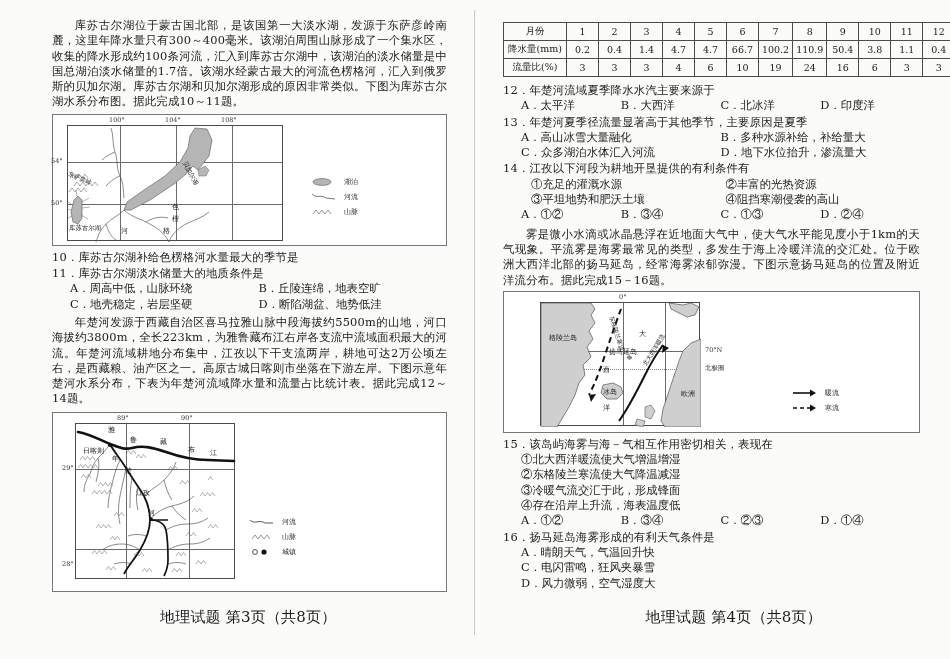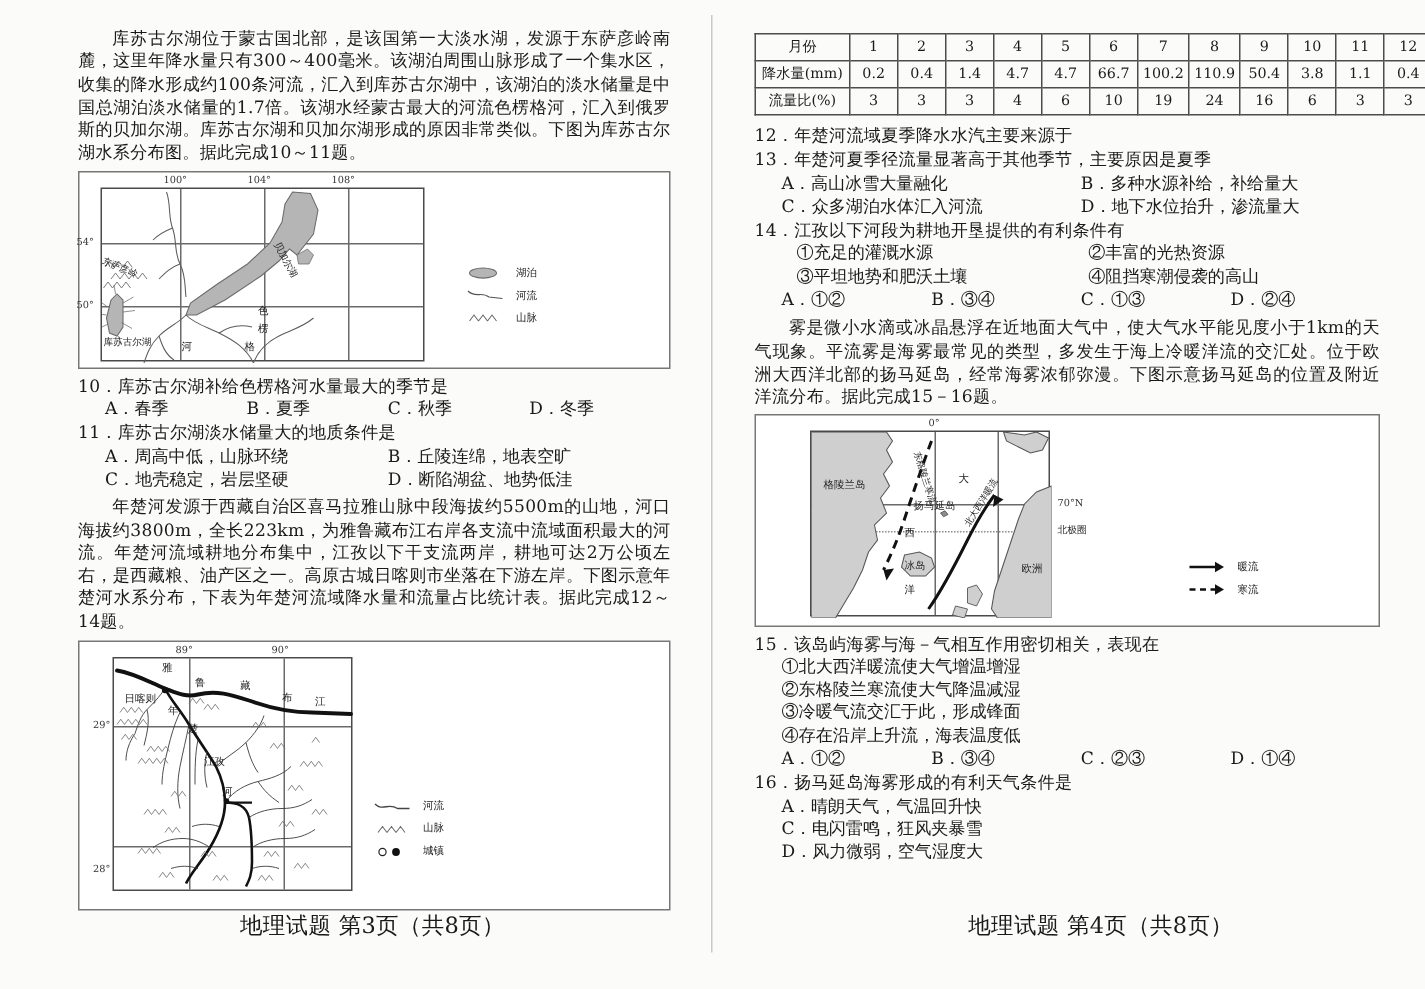--- a/index.html
+++ b/index.html
@@ -70,21 +70,21 @@
     white-space:nowrap;
     font-family:"DejaVu Sans","Liberation Sans",sans-serif;
   }
   .maplabel.rot{transform-origin:left top;}
   .legend{
     position:absolute;
     font-size:7px;
     color:#1d1d1d;
     font-family:"DejaVu Sans","Liberation Sans",sans-serif;
   }
-  .legend .row{display:flex;align-items:center;margin-bottom:5px;}
+  .legend .row{display:flex;margin-bottom:5px;}
   .legend .sym{width:26px;height:9px;margin-right:7px;position:relative;}
   .legend .txt{white-space:nowrap;}
 
   
   table.datatable{
     border-collapse:collapse;
     margin:4px auto 6px auto;
     font-size:9.5px;
     font-family:"DejaVu Serif","Liberation Serif",serif;
   }
@@ -204,26 +204,20 @@
                   <path d="M2 7 l3 -4 l3 4 M8 7 l3 -4 l3 4 M14 7 l3 -4 l3 4" fill="none" stroke="#666" stroke-width="0.7"></path>
                 </svg>
             </span>
             <span class="txt">山脉</span>
           </div>
         </div>
       </div>
     </div>
 
     <div class="q q-stem">10．库苏古尔湖补给色楞格河水量最大的季节是</div>
-    <div class="opts four indent">
-      <span class="opt">A．春季</span>
-      <span class="opt">B．夏季</span>
-      <span class="opt">C．秋季</span>
-      <span class="opt">D．冬季</span>
-    </div>
 
     <div class="q q-stem">11．库苏古尔湖淡水储量大的地质条件是</div>
     <div class="opts two indent">
       <span class="opt">A．周高中低，山脉环绕</span>
       <span class="opt">B．丘陵连绵，地表空旷</span>
     </div>
     <div class="opts two indent">
       <span class="opt">C．地壳稳定，岩层坚硬</span>
       <span class="opt">D．断陷湖盆、地势低洼</span>
     </div>
@@ -393,20 +387,26 @@
           <td class="cell">24</td>
           <td class="cell">16</td>
           <td class="cell">6</td>
           <td class="cell">3</td>
           <td class="cell">3</td>
         </tr>
       </tbody>
     </table>
 
     <div class="q q-stem">12．年楚河流域夏季降水水汽主要来源于</div>
+    <div class="opts four indent">
+      <span class="opt">A．太平洋</span>
+      <span class="opt">B．大西洋</span>
+      <span class="opt">C．北冰洋</span>
+      <span class="opt">D．印度洋</span>
+    </div>
 
     <div class="q q-stem">13．年楚河夏季径流量显著高于其他季节，主要原因是夏季</div>
     <div class="opts two indent">
       <span class="opt">A．高山冰雪大量融化</span>
       <span class="opt">B．多种水源补给，补给量大</span>
     </div>
     <div class="opts two indent">
       <span class="opt">C．众多湖泊水体汇入河流</span>
       <span class="opt">D．地下水位抬升，渗流量大</span>
     </div>

